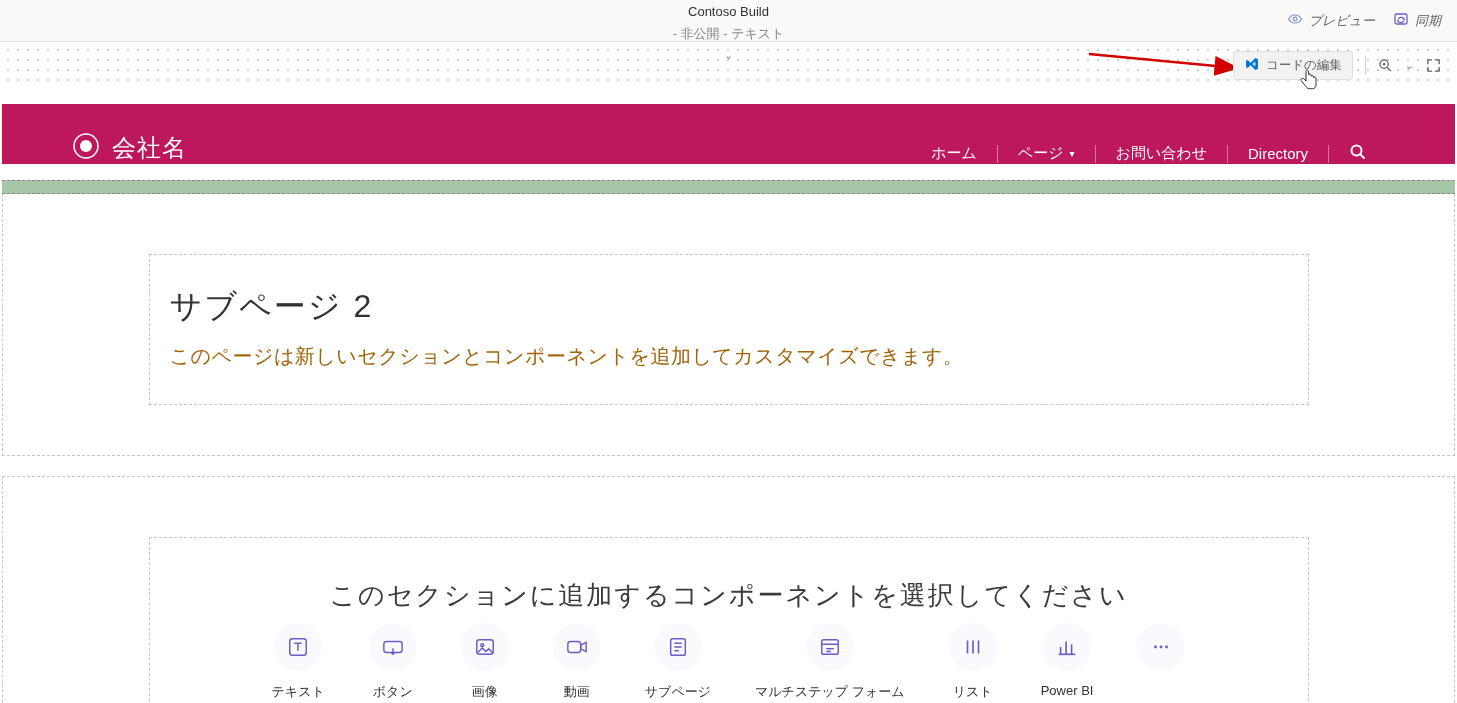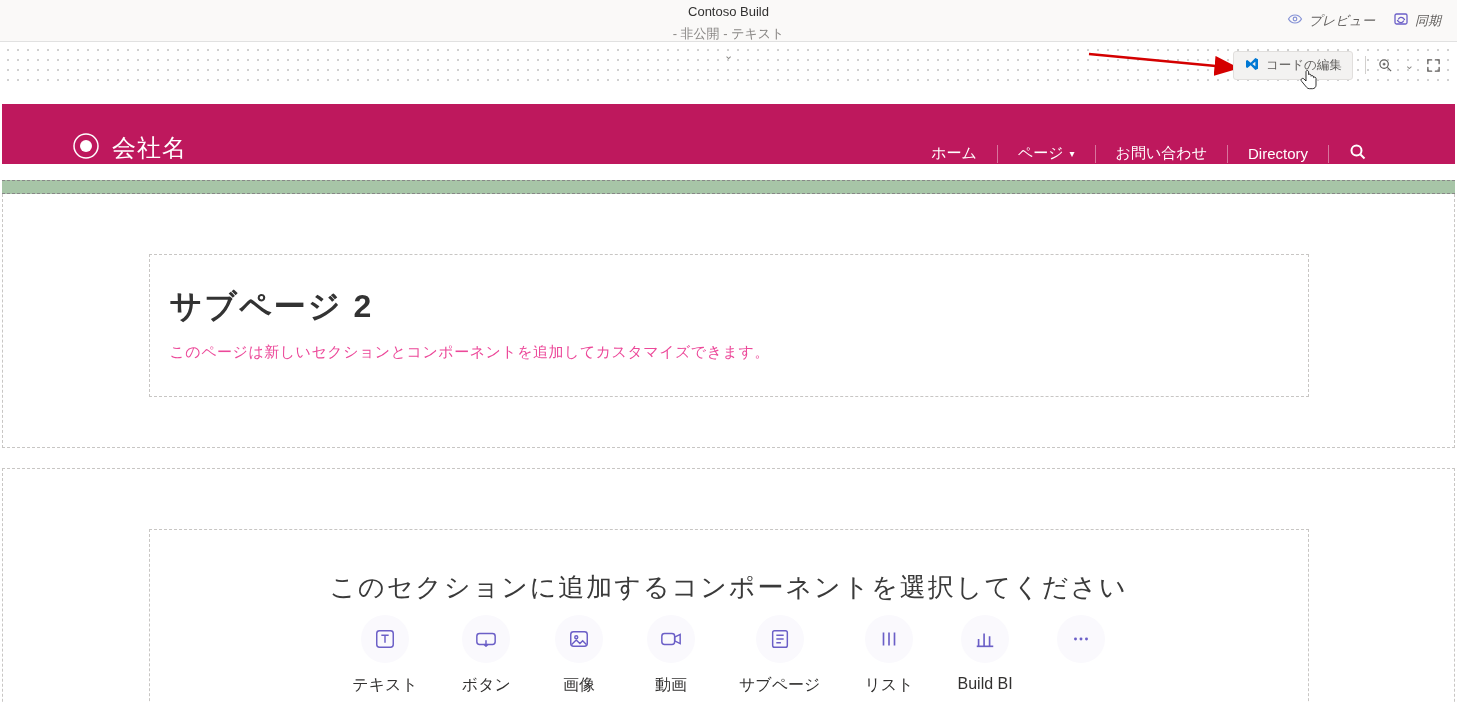--- a/index.html
+++ b/index.html
@@ -114,28 +114,28 @@
   .section-wrap.with-top { border-top: 1px dashed #c8c6c4; margin-top: 20px; padding-bottom: 30px;}
   .content-box {
     width: 1160px;
     margin: 0 auto;
     border: 1px dashed #c8c6c4;
     padding: 30px 20px 34px 20px;
     background: #ffffff;
   }
   .page-title {
     font-size: 32px;
-    font-weight: 700;
+    font-weight: 400;
     color: #333;
     letter-spacing: 2px;
     margin-bottom: 14px;
   }
   .page-desc {
-    font-size: 15px;
-    color: #ec4899;
+    font-size: 20px;
+    color: #a16207;
     letter-spacing: 0.5px;
   }
 
   
   .picker-title {
     font-size: 26px;
     color: #3a3a3a;
     text-align: center;
     letter-spacing: 2px;
     margin-bottom: 10px;
@@ -155,21 +155,21 @@
   .picker-icon {
     width: 48px;
     height: 48px;
     border-radius: 50%;
     background: #faf9fd;
     display: flex;
     align-items: center;
     justify-content: center;
     color: #6b5fc7;
   }
-  .picker-label { font-size: 16px; color: #323130; text-align: center; }
+  .picker-label { font-size: 13px; color: #323130; text-align: center; }
 
   .cursor-hand {
     position: absolute;
     pointer-events: none;
   }
 </style>
 </head>
 <body>
 
 <div class="app-bar">
@@ -348,38 +348,47 @@
         <div class="picker-item">
           <div class="picker-icon">
             <svg width="22" height="22" viewBox="0 0 24 24" fill="none" stroke="currentColor" stroke-width="1.6">
                 <rect x="4" y="3" width="16" height="18" rx="2"></rect>
                 <path d="M8 8h8M8 12h8M8 16h5"></path>
               </svg>
           </div>
           <div class="picker-label">サブページ</div>
         </div>
 
+        <div class="picker-item">
+          <div class="picker-icon">
+            <svg width="22" height="22" viewBox="0 0 24 24" fill="none" stroke="currentColor" stroke-width="1.6">
+                <rect x="3" y="4" width="18" height="16" rx="2"></rect>
+                <path d="M3 9h18M8 14h8M8 17h5"></path>
+              </svg>
+          </div>
+          <div class="picker-label">マルチステップ フォーム</div>
+        </div>
 
         <div class="picker-item">
           <div class="picker-icon">
             <svg width="22" height="22" viewBox="0 0 24 24" fill="none" stroke="currentColor" stroke-width="1.8">
                 <path d="M6 5v14M12 5v14M18 5v14"></path>
               </svg>
           </div>
           <div class="picker-label">リスト</div>
         </div>
 
         <div class="picker-item">
           <div class="picker-icon">
             <svg width="22" height="22" viewBox="0 0 24 24" fill="none" stroke="currentColor" stroke-width="1.8">
                 <path d="M5 20V12M11 20V6M17 20V9"></path>
                 <path d="M3 20h18"></path>
               </svg>
           </div>
-          <div class="picker-label">Build BI</div>
+          <div class="picker-label">Power BI</div>
         </div>
 
         <div class="picker-item">
           <div class="picker-icon">
             <svg width="22" height="22" viewBox="0 0 24 24" fill="currentColor">
                 <circle cx="6" cy="12" r="1.6"></circle>
                 <circle cx="12" cy="12" r="1.6"></circle>
                 <circle cx="18" cy="12" r="1.6"></circle>
               </svg>
           </div>

